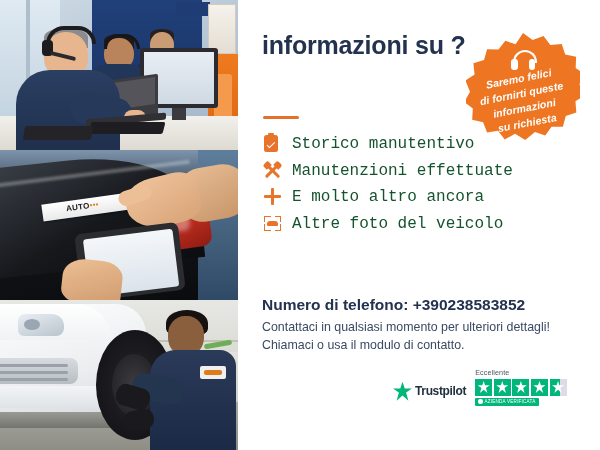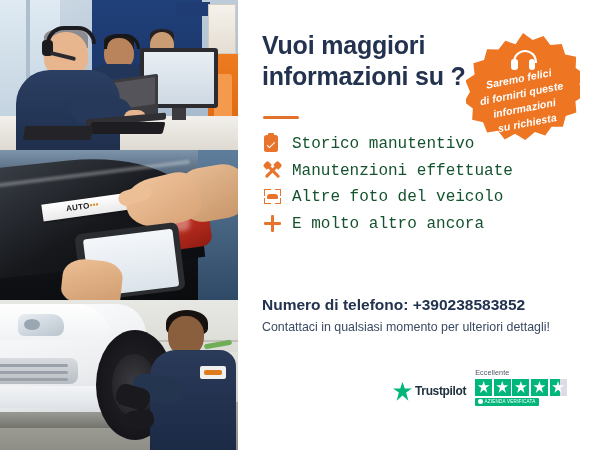--- a/index.html
+++ b/index.html
@@ -345,21 +345,20 @@
         <div class="glove"></div>
           <div class="glove2"></div>
       </div>
     </div>
 
   </div>
 
   <div class="content">
 
     <div class="headline">
-      <div>Vuoi maggiori</div>
       <div>informazioni su ?</div>
     </div>
     <div class="rule"></div>
 
     <div class="badge">
       <div class="burst"></div>
       <div class="hs-icon">
         <div class="band"></div>
           <div class="l"></div>
           <div class="r"></div>
@@ -384,45 +383,46 @@
       <div class="item">
         <span class="ico">
           <span class="ic-wrench">
               <i></i>
               <i></i>
             </span>
         </span>
         <span class="lbl">Manutenzioni effettuate</span>
       </div>
 
+
+      <div class="item">
+        <span class="ico">
+          <span class="ic-plus"></span>
+        </span>
+        <span class="lbl">E molto altro ancora</span>
+      </div>
 
       <div class="item">
         <span class="ico">
           <span class="ic-car">
             <span class="br tl"></span>
               <span class="br tr"></span>
             <span class="br bl"></span>
               <span class="br brr"></span>
             <span class="veh"></span>
           </span>
         </span>
         <span class="lbl">Altre foto del veicolo</span>
       </div>
 
-      <div class="item">
-        <span class="ico">
-          <span class="ic-plus"></span>
-        </span>
-        <span class="lbl">E molto altro ancora</span>
-      </div>
-
     </div>
 
     <div class="phone">Numero di telefono: +390238583852</div>
     <div class="sub1">Contattaci in qualsiasi momento per ulteriori dettagli!</div>
+    <div class="sub2">Chiamaci o usa il modulo di contatto.</div>
 
     <div class="tp">
       <div class="tp-logo">
         <span class="tp-star"></span>
         <span class="tp-word">Trustpilot</span>
       </div>
       <div class="tp-right">
         <span class="tp-rating">Eccellente</span>
         <span class="tp-stars">
           <span class="tp-box">

